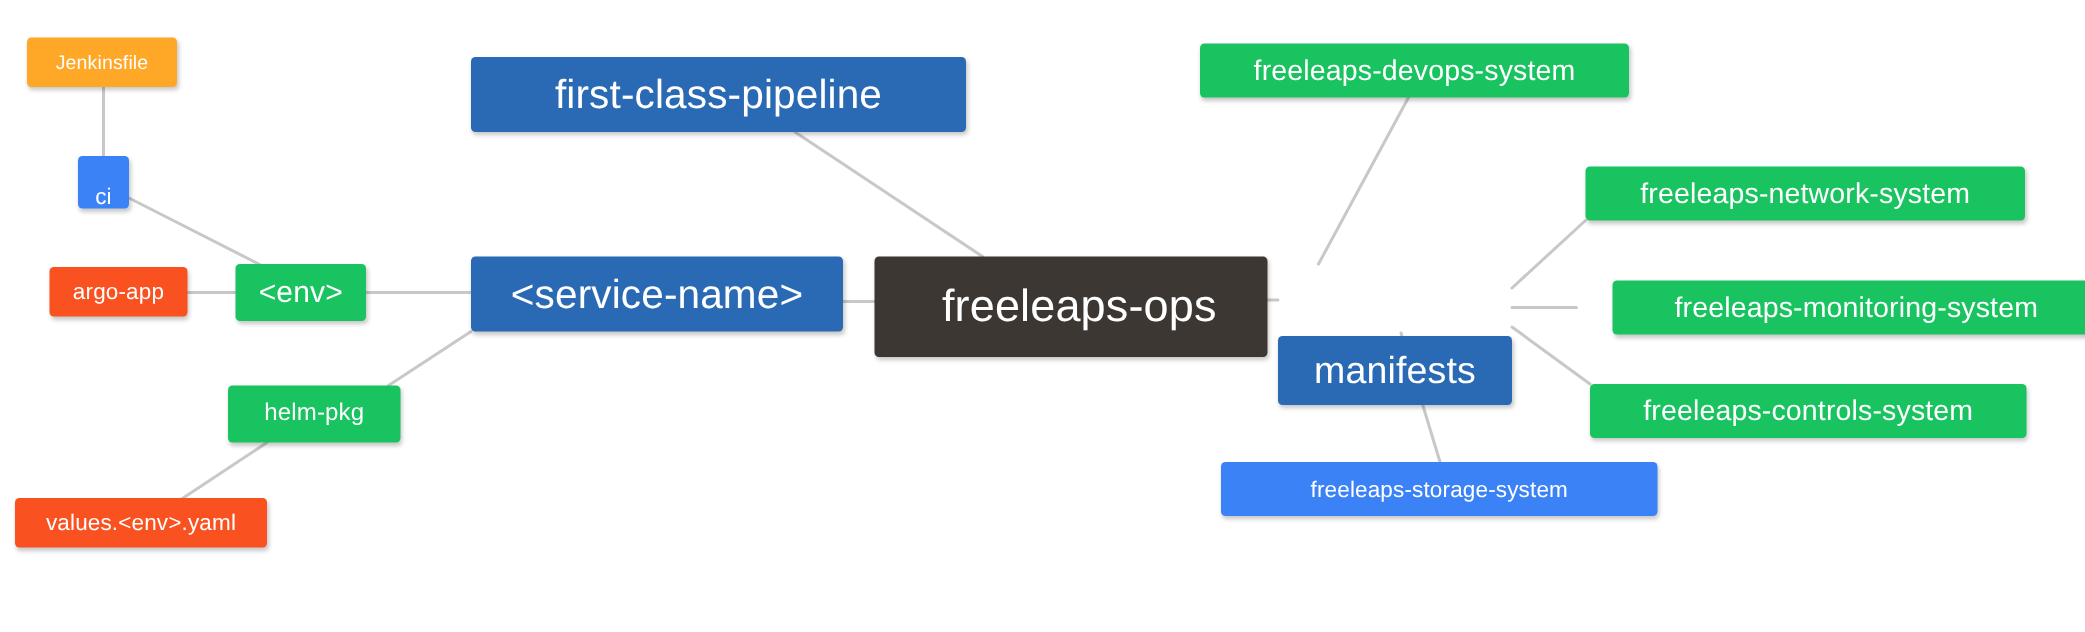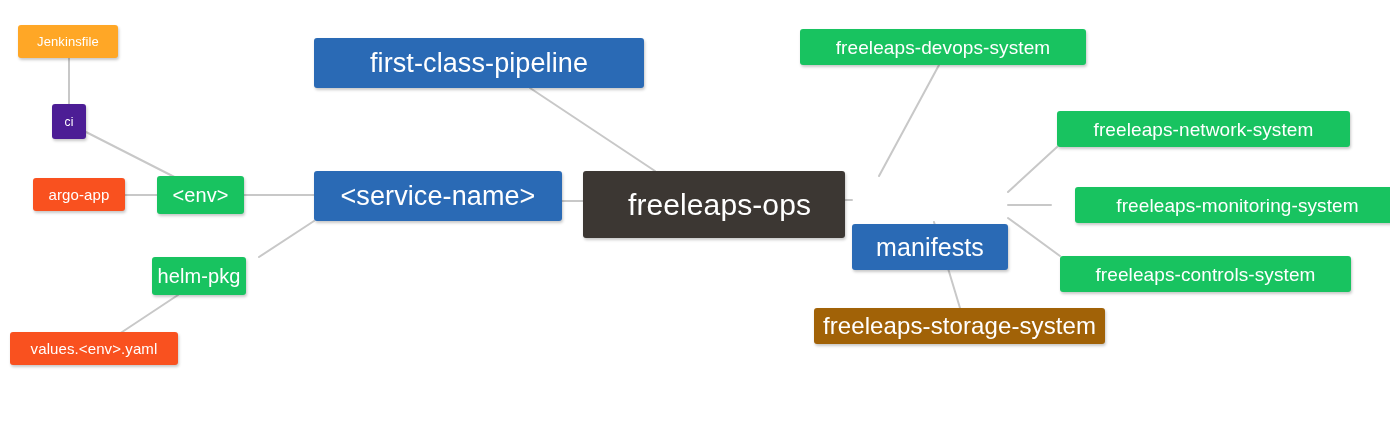--- a/index.html
+++ b/index.html
@@ -59,30 +59,30 @@
       <line x1="879" y1="176" x2="939" y2="65" stroke="#c8c8c8" stroke-width="2" stroke-linecap="round"></line>
       <line x1="1008" y1="192" x2="1057" y2="147" stroke="#c8c8c8" stroke-width="2" stroke-linecap="round"></line>
       <line x1="1008" y1="205" x2="1051" y2="205" stroke="#c8c8c8" stroke-width="2" stroke-linecap="round"></line>
       <line x1="1008" y1="218" x2="1060" y2="256" stroke="#c8c8c8" stroke-width="2" stroke-linecap="round"></line>
       <line x1="934" y1="222" x2="960" y2="308" stroke="#c8c8c8" stroke-width="2" stroke-linecap="round"></line>
     </svg>
   <div id="nodes">
       <div class="node" style="left: 18px; top: 25px; width: 100px; height: 33px; background: rgb(255, 167, 38); font-size: 13px;">
         <span class="lbl">Jenkinsfile</span>
       </div>
-      <div class="node" style="left: 52px; top: 104px; width: 34px; height: 35px; background: #4c1d95; font-size: 12px;">
+      <div class="node" style="left: 52px; top: 104px; width: 34px; height: 35px; background: #3b82f6; font-size: 15px; align-items: flex-end;">
         <span class="lbl">ci</span>
       </div>
       <div class="node" style="left: 33px; top: 178px; width: 92px; height: 33px; background: rgb(249, 81, 31); font-size: 15px;">
         <span class="lbl">argo-app</span>
       </div>
       <div class="node" style="left: 157px; top: 176px; width: 87px; height: 38px; background: rgb(24, 195, 96); font-size: 20px;">
         <span class="lbl">&lt;env&gt;</span>
       </div>
-      <div class="node" style="left: 152px; top: 257px; width: 94px; height: 38px; background: rgb(24, 195, 96); font-size: 20px;">
+      <div class="node" style="left: 152px; top: 257px; width: 115px; height: 38px; background: rgb(24, 195, 96); font-size: 16px;">
         <span class="lbl">helm-pkg</span>
       </div>
       <div class="node" style="left: 10px; top: 332px; width: 168px; height: 33px; background: rgb(249, 81, 31); font-size: 15px; justify-content: center;">
         <span class="lbl">values.&lt;env&gt;.yaml</span>
       </div>
       <div class="node" style="left: 314px; top: 38px; width: 330px; height: 50px; background: rgb(42, 106, 181); font-size: 27px;">
         <span class="lbl">first-class-pipeline</span>
       </div>
       <div class="node" style="left: 314px; top: 171px; width: 248px; height: 50px; background: rgb(42, 106, 181); font-size: 27px;">
         <span class="lbl">&lt;service-name&gt;</span>
@@ -98,17 +98,17 @@
       </div>
       <div class="node" style="left: 1057px; top: 111px; width: 293px; height: 36px; background: rgb(24, 195, 96); font-size: 19px;">
         <span class="lbl">freeleaps-network-system</span>
       </div>
       <div class="node" style="left: 1051px; top: 187px; width: 325px; height: 36px; background: rgb(24, 195, 96); font-size: 19px; margin-left: 24px;">
         <span class="lbl">freeleaps-monitoring-system</span>
       </div>
       <div class="node" style="left: 1060px; top: 256px; width: 291px; height: 36px; background: rgb(24, 195, 96); font-size: 19px;">
         <span class="lbl">freeleaps-controls-system</span>
       </div>
-      <div class="node" style="left: 814px; top: 308px; width: 291px; height: 36px; background: #a16207; font-size: 24px;">
+      <div class="node" style="left: 814px; top: 308px; width: 291px; height: 36px; background: #3b82f6; font-size: 15px;">
         <span class="lbl">freeleaps-storage-system</span>
       </div>
     </div>
 </div>
 
 </body></html>

